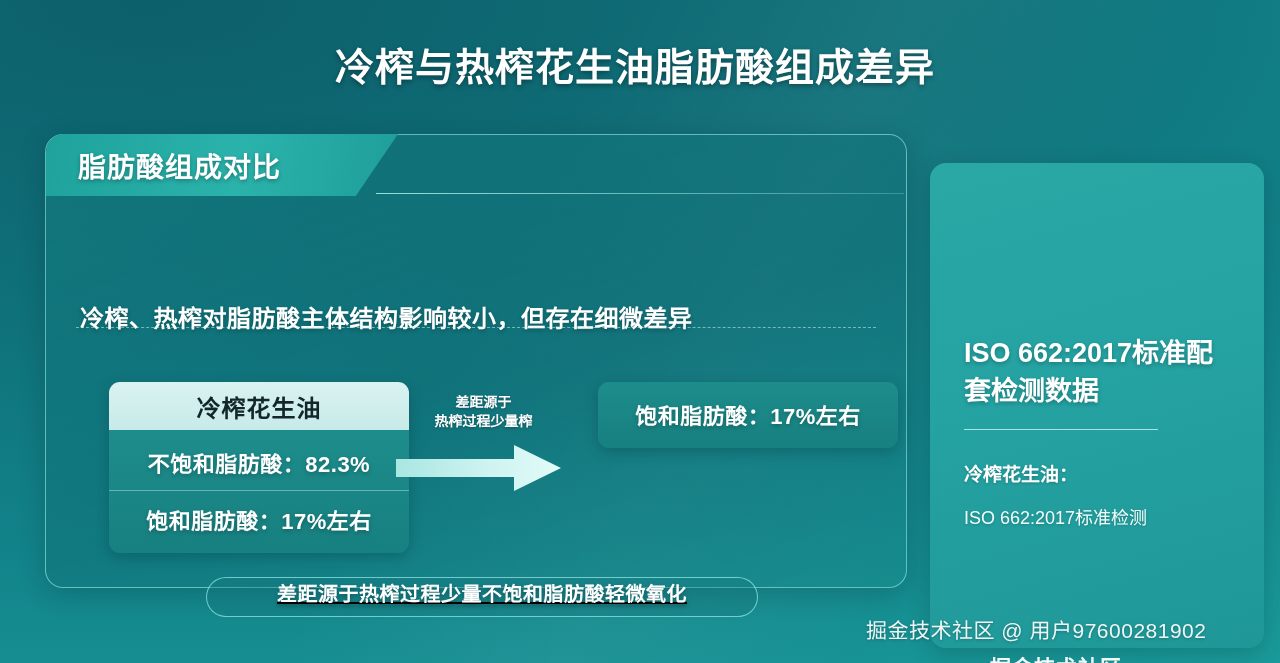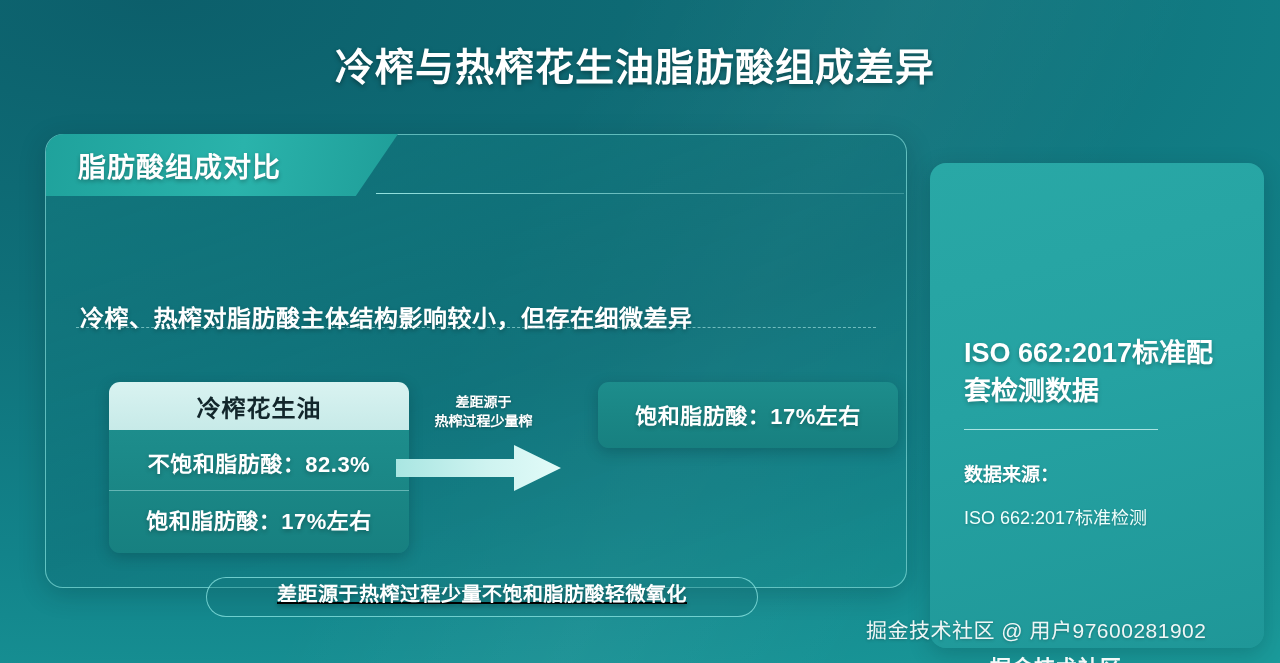--- a/index.html
+++ b/index.html
@@ -366,20 +366,20 @@
 
     <div class="note-pill">
       <span class="note-pill-label">差距源于热榨过程少量不饱和脂肪酸轻微氧化</span>
     </div>
 
   </div>
 
   <div class="side-panel">
     <div class="sp-heading">ISO 662:2017标准配套检测数据</div>
     <div class="sp-divider"></div>
-    <div class="sp-source-label">数据来源：</div>
+    <div class="sp-source-label">冷榨花生油：</div>
     <div class="sp-source-value">ISO 662:2017标准检测</div>
   </div>
 
   <div class="watermark">掘金技术社区 @ 用户97600281902</div>
   <div class="watermark-cut">掘金技术社区</div>
 
 </div>
 
 </body></html>

